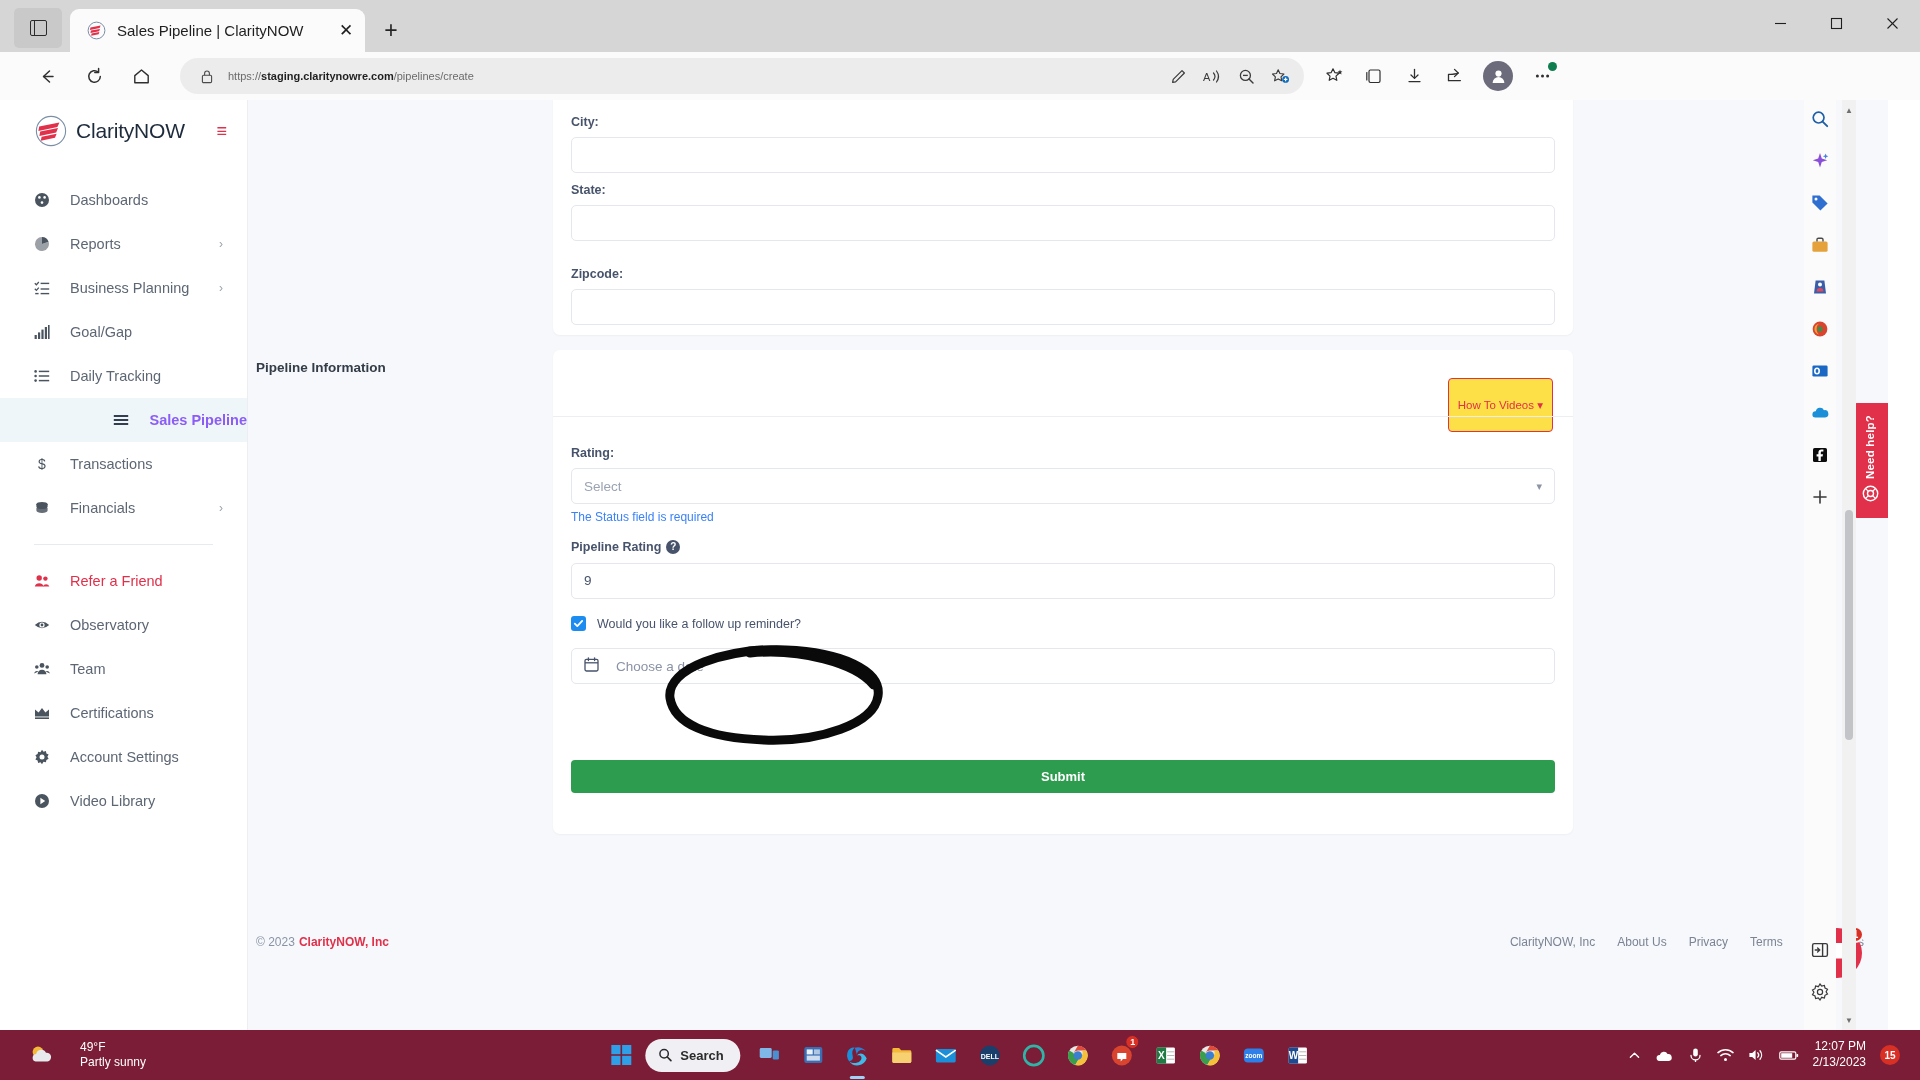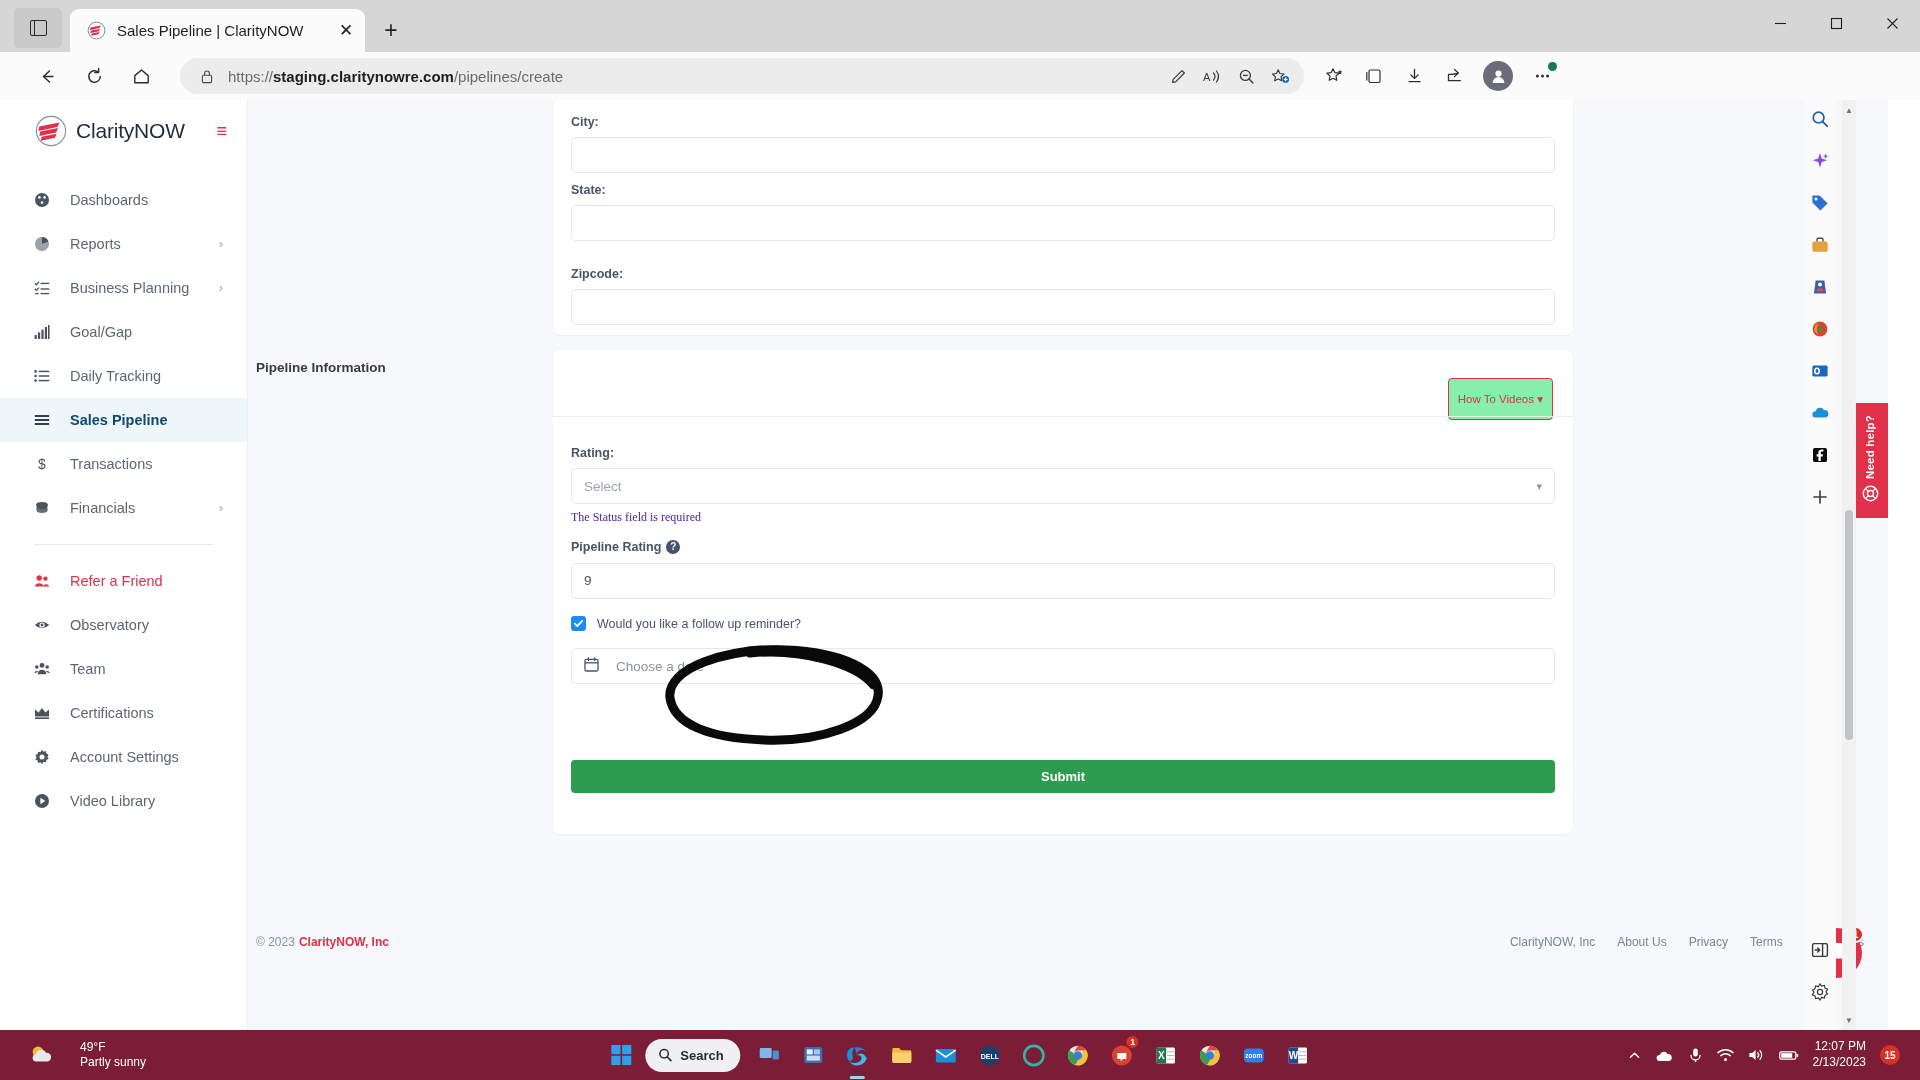--- a/index.html
+++ b/index.html
@@ -80,21 +80,21 @@
   }
   .nav-btn:first-child { margin-left: 28px; }
   #omnibox {
     flex: 1; height: 36px; margin: 0 10px 0 20px;
     background: #ececec; border-radius: 18px;
     display: flex; align-items: center; padding: 0 8px 0 16px;
     max-width: 1124px;
   }
   #lock-icon { width: 22px; flex: 0 0 22px; display: flex; justify-content: center; }
   #url-text {
-    font-size: 15px; color: #6b6b6b; margin-left: 10px; white-space: nowrap;
+    font-size: 11px; color: #6b6b6b; margin-left: 10px; white-space: nowrap;
     overflow: hidden;
   }
   #url-text b { color: #1f1f1f; font-weight: 700; }
   #omnibox-actions { margin-left: auto; display: flex; align-items: center; gap: 2px; }
   .omni-icon {
     width: 32px; height: 32px; display: flex; align-items: center;
     justify-content: center; color: #3a3a3a;
   }
   #toolbar-right { display: flex; align-items: center; margin-right: 6px; }
   .tb-icon {
@@ -138,21 +138,21 @@
   .nav-item {
     display: flex; align-items: center; height: 44px;
     padding-left: 34px; color: #5d6774; font-size: 14.5px;
     position: relative;
   }
   .nav-item .nav-ico {
     width: 22px; flex: 0 0 22px; margin-right: 14px;
     display: flex; align-items: center; color: #4a545f;
   }
   .nav-item.active {
-    background: #eef6fa; color: #0c4a6e; font-weight: 600;
+    background: #eef6fa; color: #8b5cf6; font-weight: 600; justify-content: flex-end;
   }
   .nav-item.active .nav-ico { color: #1e2b3c; }
   .nav-item.accent, .nav-item.accent .nav-ico { color: #e0304a; }
   .nav-chevron {
     margin-left: auto; margin-right: 24px; color: #9aa3ae; font-size: 12px;
   }
   #nav-divider {
     height: 1px; background: #e7eaee; margin: 14px 34px 14px 34px;
   }
 
@@ -183,38 +183,38 @@
   }
   .text-input {
     width: 100%; height: 36px; border: 1px solid #e4e7ec; border-radius: 5px;
     background: #fff; font-size: 13.5px; color: #47536b; padding: 0 12px;
     font-family: "Liberation Sans", sans-serif;
   }
   .text-input::placeholder { color: #9aa3b2; }
 
   #howto-wrap { position: absolute; right: 20px; top: 28px; }
   #howto-btn {
-    border: 1px solid #e0304a; color: #e0304a; background: #86efac;
-    border-radius: 4px; font-size: 11.5px; padding: 13px 9px;
+    border: 1px solid #e0304a; color: #e0304a; background: #fde047;
+    border-radius: 4px; font-size: 11.5px; padding: 19px 9px;
     font-family: "Liberation Sans", sans-serif; white-space: nowrap;
   }
   #pipeline-divider {
     position: absolute; left: 0; right: 0; top: 66px; height: 1px;
     background: #eceef2;
   }
 
   .select-input {
     width: 100%; height: 36px; border: 1px solid #e4e7ec; border-radius: 5px;
     background: #fff; font-size: 13.5px; color: #9aa3b2;
     display: flex; align-items: center; padding: 0 12px; position: relative;
   }
   .select-chevron {
     position: absolute; right: 12px; color: #8b94a3; font-size: 11px;
   }
-  .error-text { font-size: 12px; color: #4c1d95; margin-top: 6px; display: block; font-family: Liberation Serif, serif; }
+  .error-text { font-size: 12px; color: #3b82f6; margin-top: 6px; display: block; }
 
   .help-badge {
     display: inline-flex; width: 14px; height: 14px; border-radius: 50%;
     background: #47536b; color: #fff; font-size: 10px; font-weight: 700;
     align-items: center; justify-content: center; margin-left: 5px;
     vertical-align: middle; position: relative; top: -1px;
   }
 
   .checkbox-row { display: flex; align-items: center; }
   .checkbox-box {

